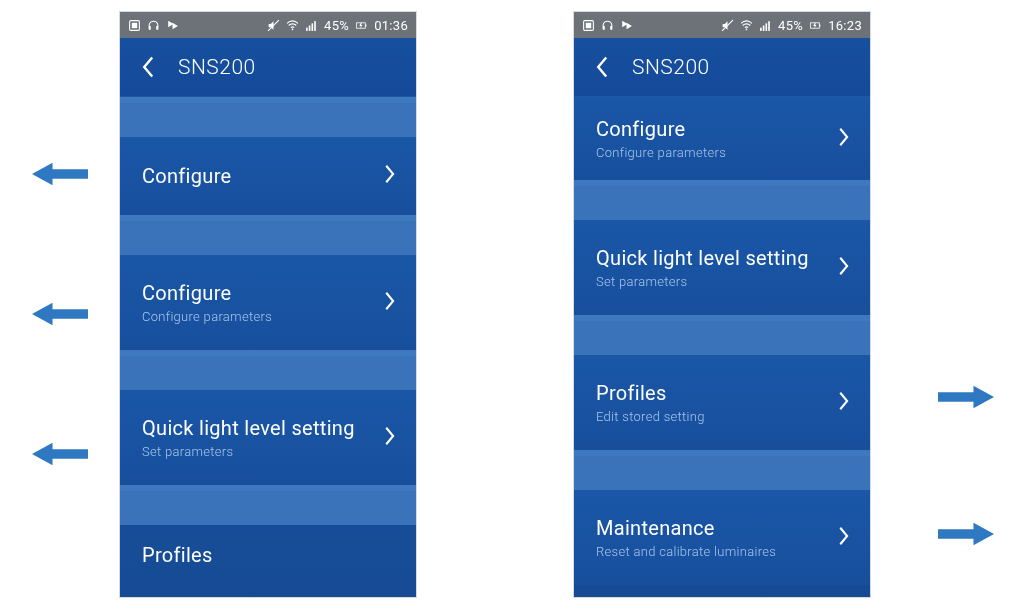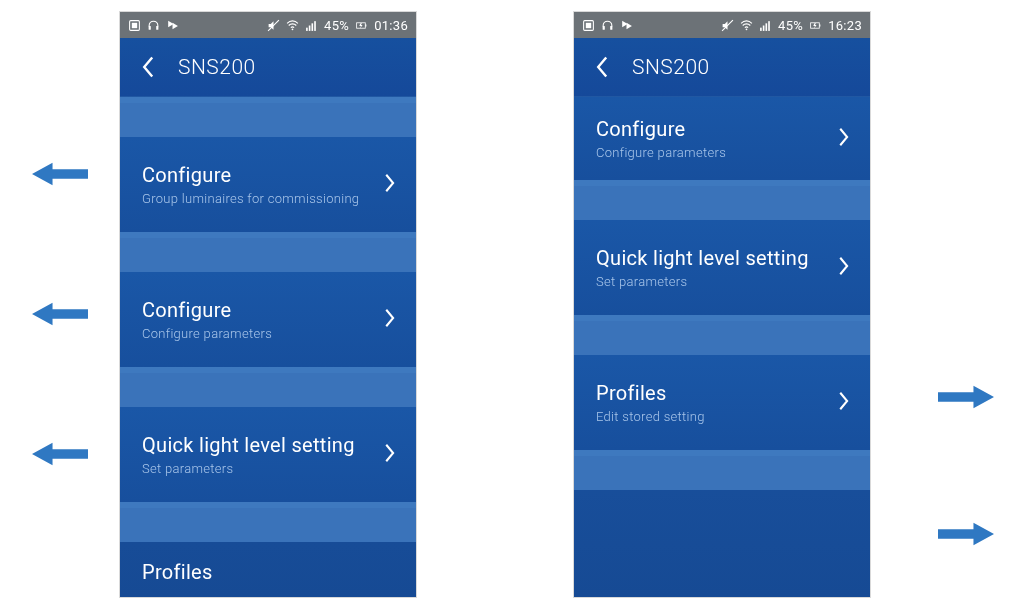--- a/index.html
+++ b/index.html
@@ -136,21 +136,20 @@
     </div>
     <div class="nav-title">SNS200</div>
   </div>
 
   <div class="sep-thin"></div>
   <div class="sep-thick"></div>
 
   <div class="row">
     <div class="row-text">
       <span class="row-title">Configure</span>
-      <span class="row-sub">Group luminaires for commissioning</span>
     </div>
     <span class="chevron"><svg viewBox="0 0 20 32">
           <polyline points="6,4 16,16 6,28"></polyline>
         </svg></span>
   </div>
 
   <div class="sep-thin"></div>
   <div class="sep-thick"></div>
 
   <div class="row">
@@ -268,20 +267,29 @@
       <span class="row-sub">Edit stored setting</span>
     </div>
     <span class="chevron"><svg viewBox="0 0 20 32">
           <polyline points="6,4 16,16 6,28"></polyline>
         </svg></span>
   </div>
 
   <div class="sep-thin"></div>
   <div class="sep-thick"></div>
 
+  <div class="row">
+    <div class="row-text">
+      <span class="row-title">Maintenance</span>
+      <span class="row-sub">Reset and calibrate luminaires</span>
+    </div>
+    <span class="chevron"><svg viewBox="0 0 20 32">
+          <polyline points="6,4 16,16 6,28"></polyline>
+        </svg></span>
+  </div>
 </div>
 
 <div class="arrow" style="left:32px; top:160px;">
   <svg viewBox="0 0 60 28">
       <polygon points="0,14 22,2 22,9 60,9 60,19 22,19 22,26" fill="#2f78c2"></polygon>
     </svg>
 </div>
 <div class="arrow" style="left:32px; top:300px;">
   <svg viewBox="0 0 60 28">
       <polygon points="0,14 22,2 22,9 60,9 60,19 22,19 22,26" fill="#2f78c2"></polygon>

